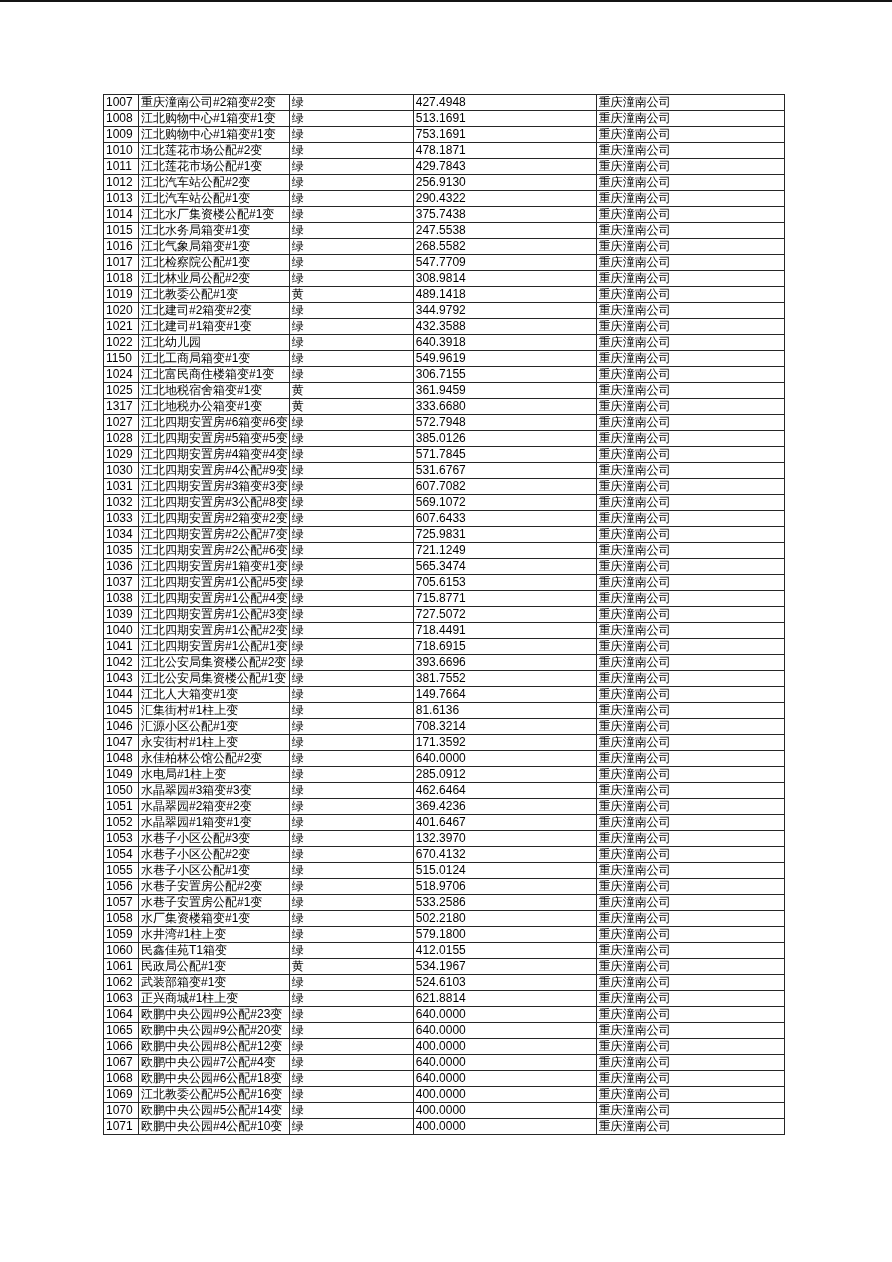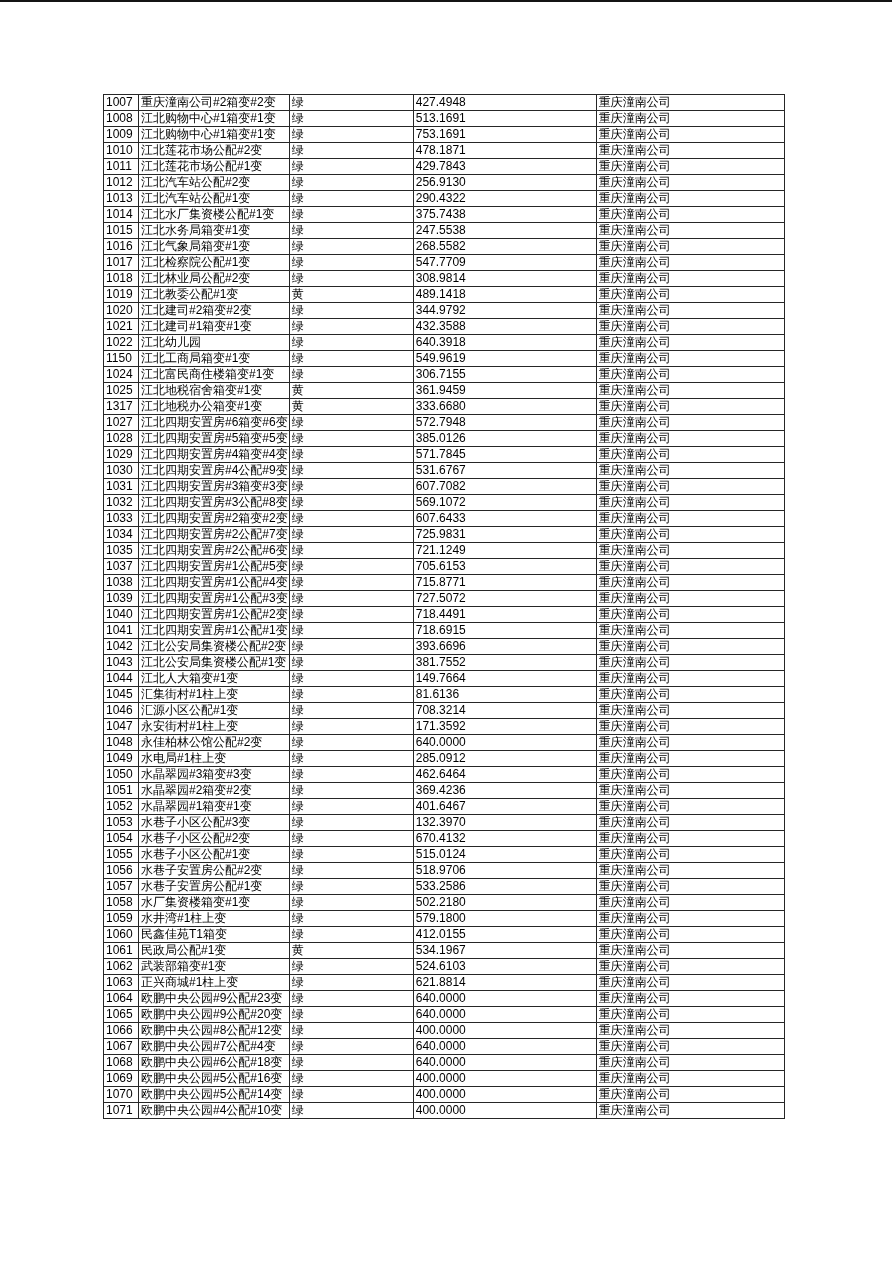--- a/index.html
+++ b/index.html
@@ -256,20 +256,27 @@
     <td class="c-company">重庆潼南公司</td>
   </tr>
         <tr>
     <td class="c-id">1035</td>
     <td class="c-name">江北四期安置房#2公配#6变</td>
     <td class="c-status">绿</td>
     <td class="c-value">721.1249</td>
     <td class="c-company">重庆潼南公司</td>
   </tr>
         <tr>
+    <td class="c-id">1036</td>
+    <td class="c-name">江北四期安置房#1箱变#1变</td>
+    <td class="c-status">绿</td>
+    <td class="c-value">565.3474</td>
+    <td class="c-company">重庆潼南公司</td>
+  </tr>
+        <tr>
     <td class="c-id">1037</td>
     <td class="c-name">江北四期安置房#1公配#5变</td>
     <td class="c-status">绿</td>
     <td class="c-value">705.6153</td>
     <td class="c-company">重庆潼南公司</td>
   </tr>
         <tr>
     <td class="c-id">1038</td>
     <td class="c-name">江北四期安置房#1公配#4变</td>
     <td class="c-status">绿</td>
@@ -481,21 +488,21 @@
   </tr>
         <tr>
     <td class="c-id">1068</td>
     <td class="c-name">欧鹏中央公园#6公配#18变</td>
     <td class="c-status">绿</td>
     <td class="c-value">640.0000</td>
     <td class="c-company">重庆潼南公司</td>
   </tr>
         <tr>
     <td class="c-id">1069</td>
-    <td class="c-name">欧鹏中央公园#5公配#16变</td>
+    <td class="c-name">江北教委公配#5公配#16变</td>
     <td class="c-status">绿</td>
     <td class="c-value">400.0000</td>
     <td class="c-company">重庆潼南公司</td>
   </tr>
         <tr>
     <td class="c-id">1070</td>
     <td class="c-name">欧鹏中央公园#5公配#14变</td>
     <td class="c-status">绿</td>
     <td class="c-value">400.0000</td>
     <td class="c-company">重庆潼南公司</td>

